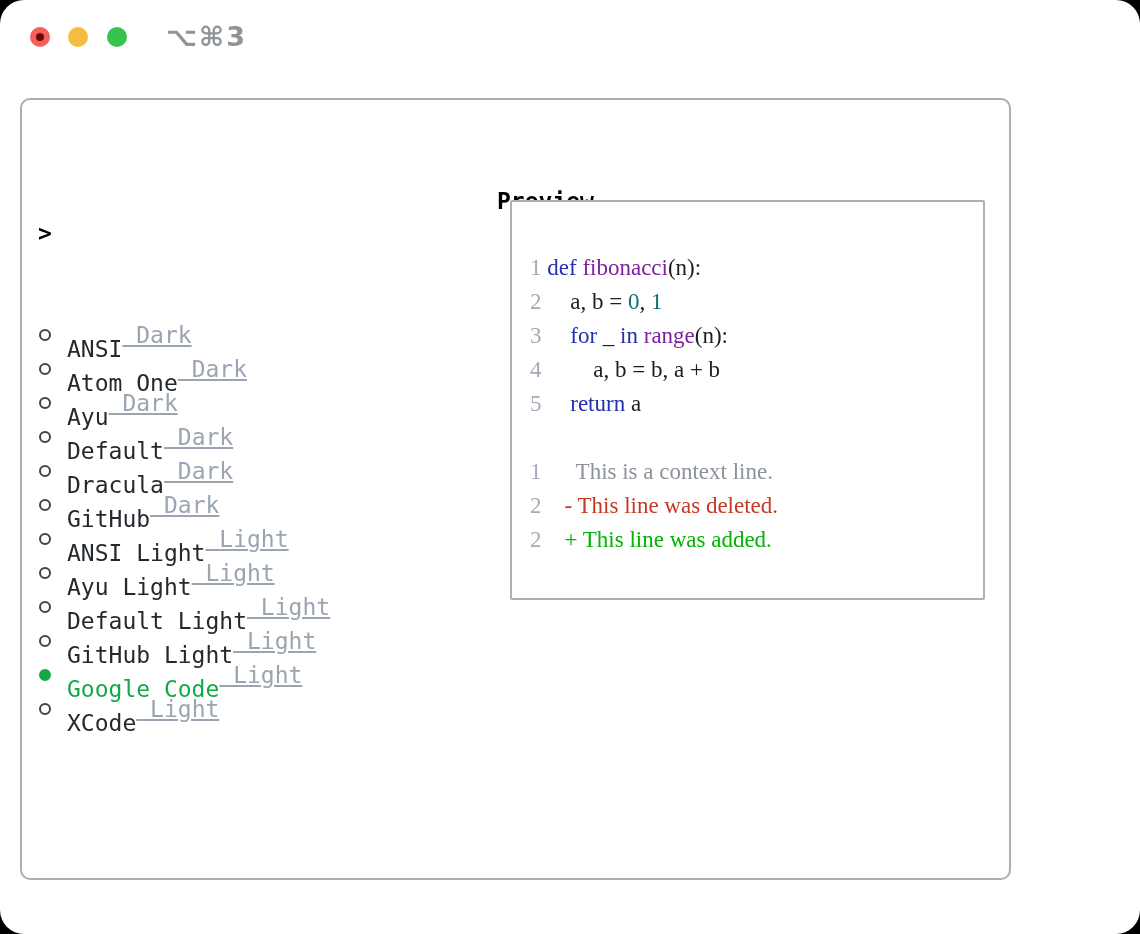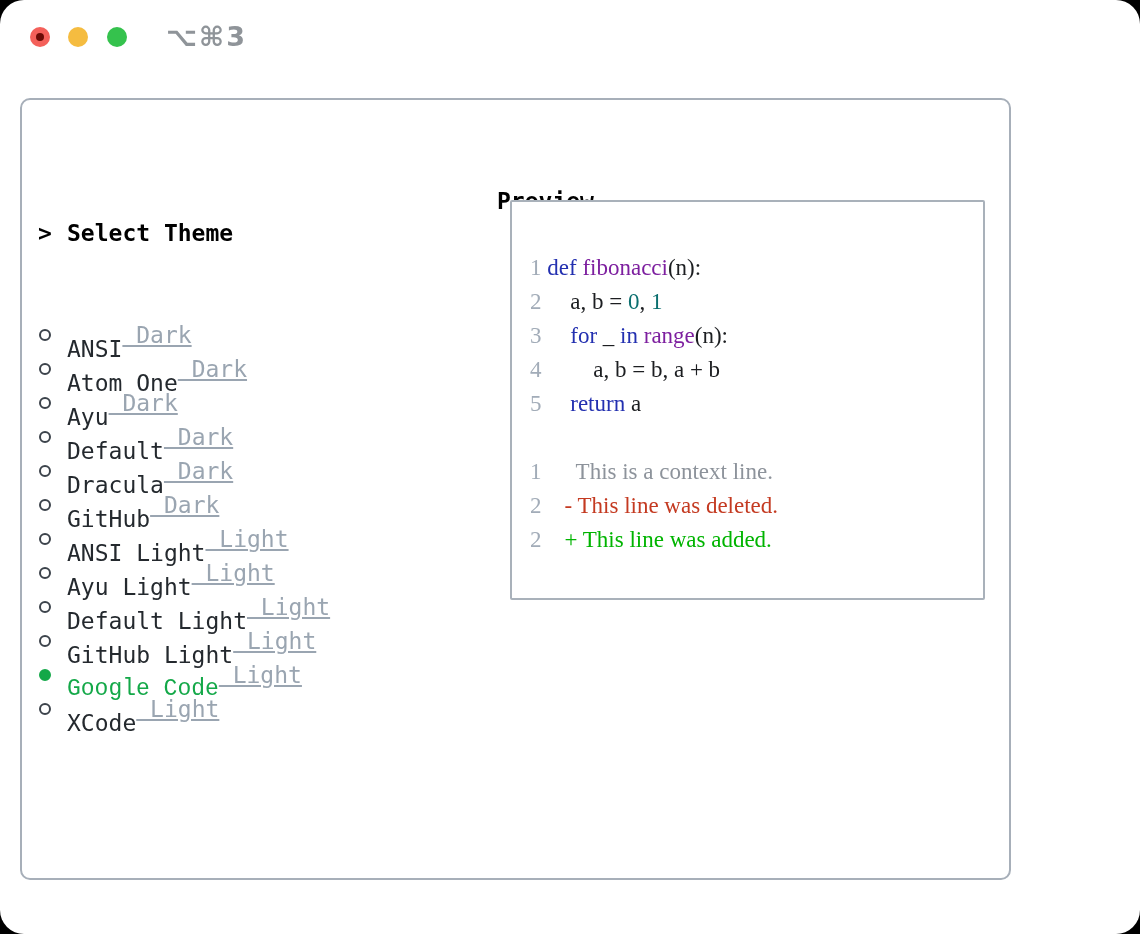--- a/index.html
+++ b/index.html
@@ -36,21 +36,21 @@
   
   .left-col{position:absolute;left:38px;top:148px;font-size:23px;line-height:34px;
     color:var(--item-text);white-space:pre;}
   .row{height:34px;display:flex;align-items:center;}
   .marker{width:29px;flex:0 0 29px;display:flex;align-items:center;}
   .arrow{font-weight:bold;color:#000;}
   .radio{width:12px;height:12px;border:2px solid var(--radio-ring);border-radius:50%;margin-left:1px;}
   .radio.sel{background:var(--selected-green);border-color:var(--selected-green);}
   .hdr{font-weight:bold;color:#000;}
   .t-name{color:var(--item-text);margin-top:28px;}
-  .t-name.sel{color:var(--selected-green);font-family:Liberation Mono, monospace;}
+  .t-name.sel{color:var(--selected-green);}
   .t-var{color:var(--variant-muted);text-decoration:underline;}
   .apply-block{margin-top:34px;}
   .apply-hdr{color:#111;}
   
   .preview-label{position:absolute;left:497px;top:148px;height:34px;line-height:34px;
     font-size:23px;font-weight:bold;color:#000;margin-top:36px;}
   .preview-box{position:absolute;left:510px;top:200px;width:475px;height:400px;
     border:2px solid var(--preview-border);border-radius:2px;background:#fff;}
   .code{position:absolute;left:530px;top:251px;font-size:23px;line-height:34px;white-space:pre;font-family:Liberation Serif, serif;}
   .code-line{height:34px;}
@@ -71,21 +71,20 @@
   <div class="dot red"></div>
   <div class="dot yellow"></div>
   <div class="dot green"></div>
   <div class="win-title">⌥⌘3</div>
 
   <div class="main-panel"></div>
 
   <div class="left-col">
     <div class="row">
       <span class="marker"><span class="arrow">&gt;</span></span>
-      <span class="hdr">Select Theme</span>
     </div>
     <div id="theme-list"><div class="row"><span class="marker"><span class="radio"></span></span><span class="t-name">ANSI</span><span class="t-var"> Dark</span></div><div class="row"><span class="marker"><span class="radio"></span></span><span class="t-name">Atom One</span><span class="t-var"> Dark</span></div><div class="row"><span class="marker"><span class="radio"></span></span><span class="t-name">Ayu</span><span class="t-var"> Dark</span></div><div class="row"><span class="marker"><span class="radio"></span></span><span class="t-name">Default</span><span class="t-var"> Dark</span></div><div class="row"><span class="marker"><span class="radio"></span></span><span class="t-name">Dracula</span><span class="t-var"> Dark</span></div><div class="row"><span class="marker"><span class="radio"></span></span><span class="t-name">GitHub</span><span class="t-var"> Dark</span></div><div class="row"><span class="marker"><span class="radio"></span></span><span class="t-name">ANSI Light</span><span class="t-var"> Light</span></div><div class="row"><span class="marker"><span class="radio"></span></span><span class="t-name">Ayu Light</span><span class="t-var"> Light</span></div><div class="row"><span class="marker"><span class="radio"></span></span><span class="t-name">Default Light</span><span class="t-var"> Light</span></div><div class="row"><span class="marker"><span class="radio"></span></span><span class="t-name">GitHub Light</span><span class="t-var"> Light</span></div><div class="row"><span class="marker"><span class="radio sel"></span></span><span class="t-name sel">Google Code</span><span class="t-var"> Light</span></div><div class="row"><span class="marker"><span class="radio"></span></span><span class="t-name">XCode</span><span class="t-var"> Light</span></div></div>
 
     <div class="apply-block">
       <div class="row">
         <span class="marker"></span>
         <span class="apply-hdr">Apply To</span>
       </div>
       
     </div>

